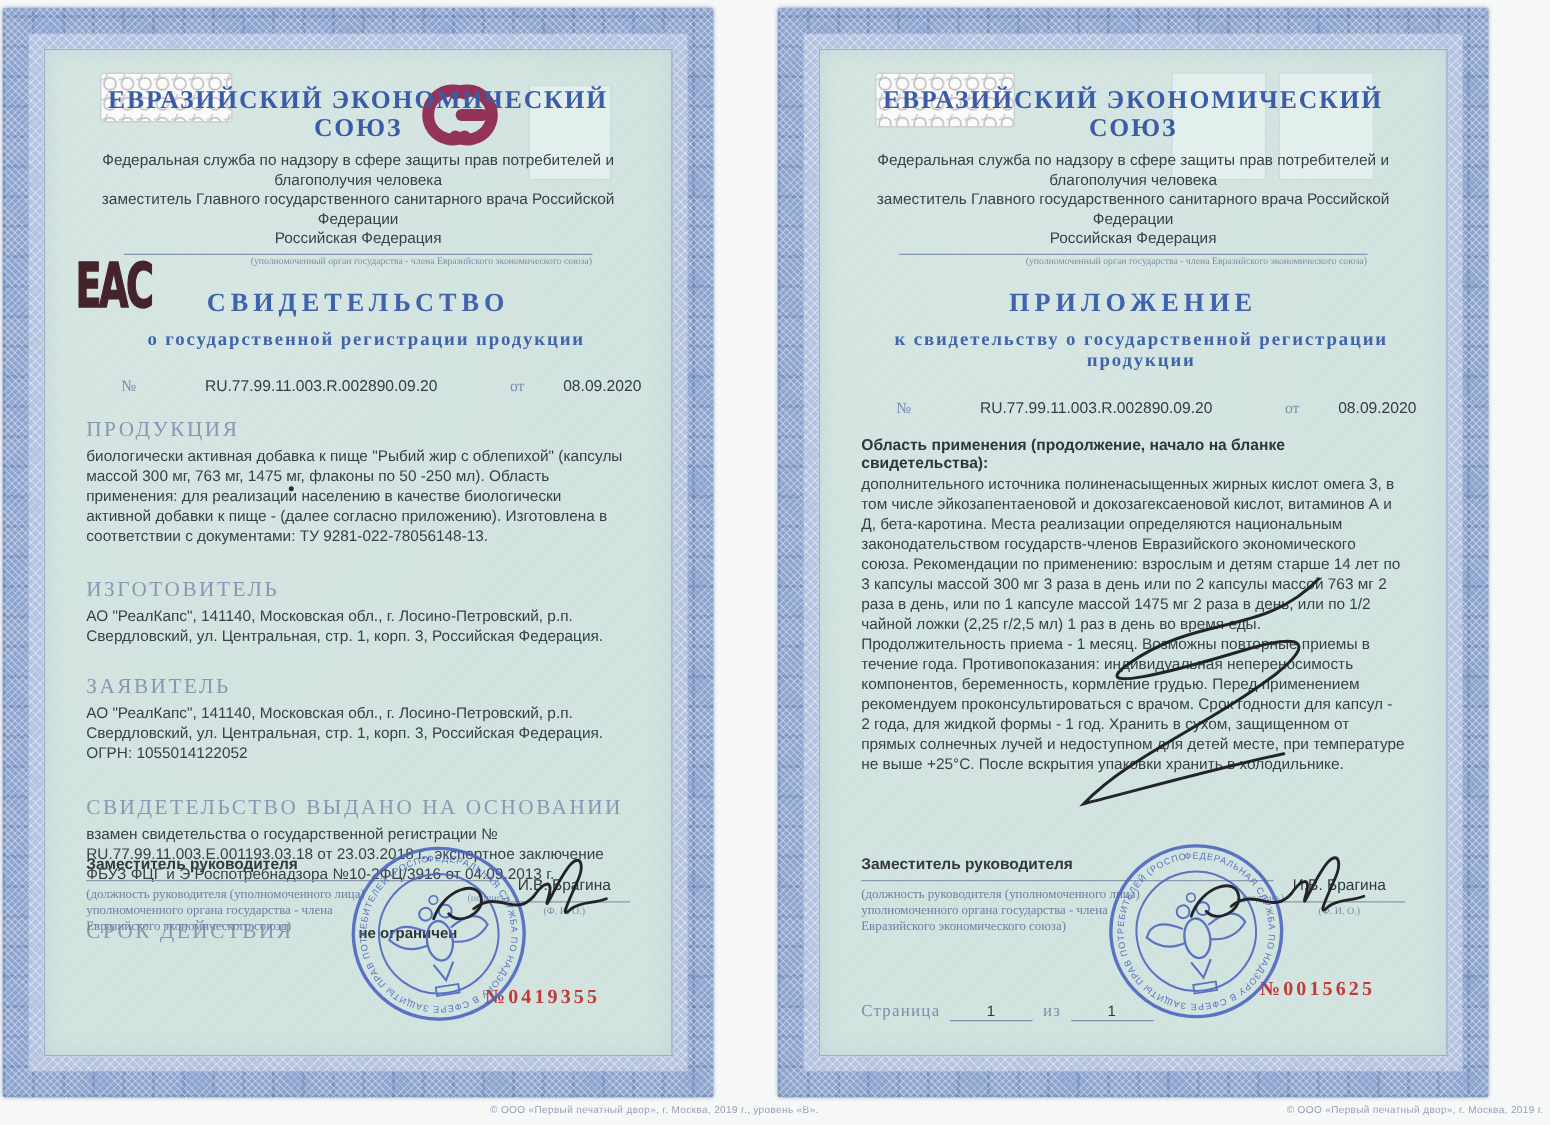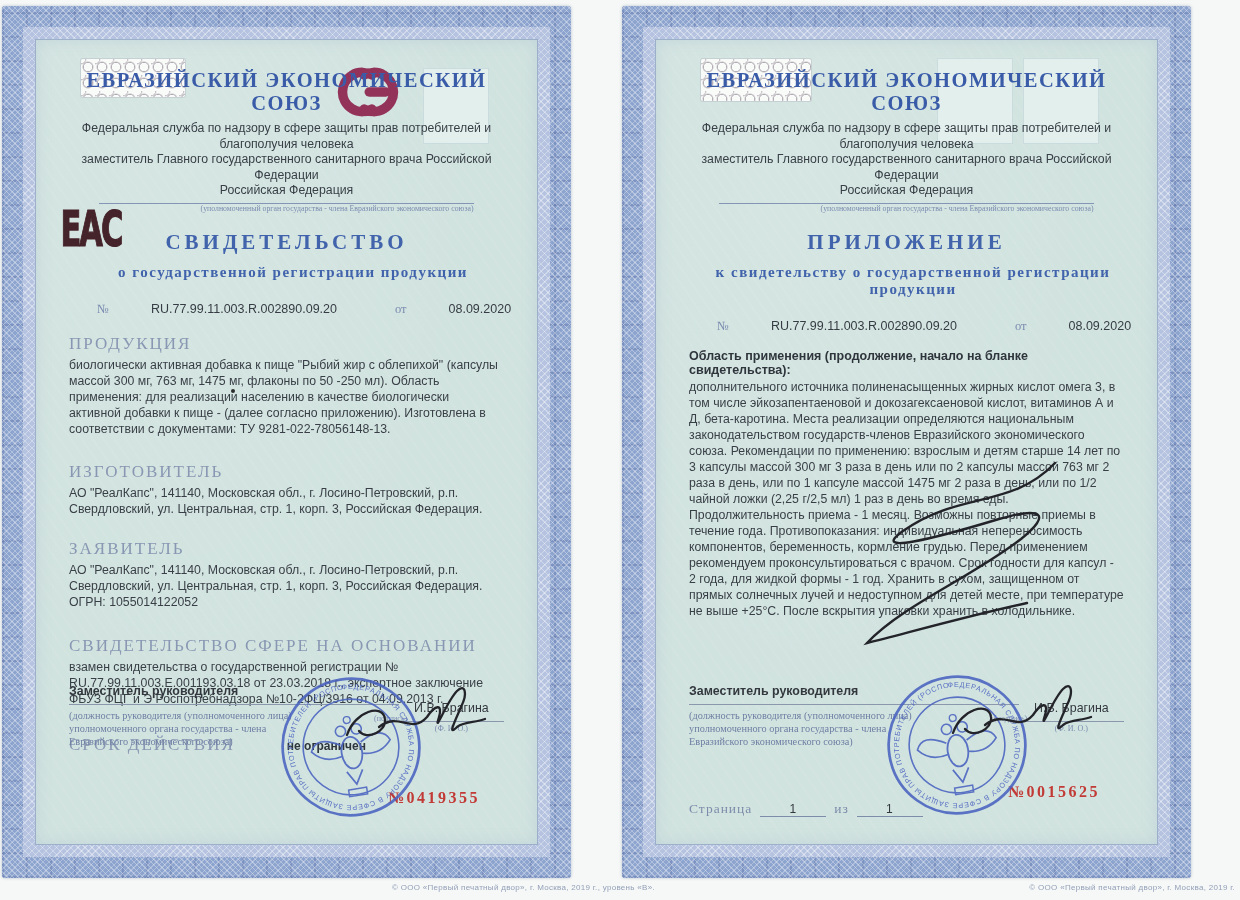--- a/index.html
+++ b/index.html
@@ -69,23 +69,23 @@
     font-family:"Liberation Serif",serif;font-weight:bold;font-size:21px;
     color:#4063ac;letter-spacing:4px;
   }
   .doc-subtitle{
     text-align:center;margin-top:9px;
     font-family:"Liberation Serif",serif;font-weight:bold;font-size:15px;
     color:#4063ac;letter-spacing:1.5px;margin-left:13px;
   }
   .num-row{display:flex;align-items:baseline;margin-top:21px;padding-left:28px;font-size:12.5px;color:#363c44;}
   .num-row .lbl{font-family:"Liberation Serif",serif;color:#7b8bb0;}
-  .num-row .val{margin-left:42px;}
+  .num-row .val{margin-left:55px;}
   .num-row .from{margin-left:58px;}
-  .num-row .date{margin-left:42px;}
+  .num-row .date{margin-left:31px;}
   .num-row .yr{margin-left:30px;}
 
   
   .sec-h{
     font-family:"Liberation Serif",serif;font-size:17px;color:#8997b3;letter-spacing:2px;
   }
   .sec-b{font-size:12.3px;color:#393f47;line-height:1.3;margin-top:4px;max-width:508px;}
   .mt1{margin-top:17px;} .mt2{margin-top:24px;} .mt3{margin-top:21px;}
   .mt4{margin-top:27px;} .mt5{margin-top:25px;} .mt6{margin-top:27px;}
   .validity{display:flex;align-items:baseline;}
@@ -176,21 +176,21 @@
         <div class="sec-b">АО "РеалКапс", 141140, Московская обл., г. Лосино-Петровский, р.п. Свердловский, ул. Центральная, стр. 1, корп. 3, Российская Федерация.</div>
       </div>
 
       <div class="mt3">
         <div class="sec-h">ЗАЯВИТЕЛЬ</div>
         <div class="sec-b">АО "РеалКапс", 141140, Московская обл., г. Лосино-Петровский, р.п. Свердловский, ул. Центральная, стр. 1, корп. 3, Российская Федерация. ОГРН: 1055014122052</div>
       </div>
 
 
       <div class="mt5">
-        <div class="sec-h">СВИДЕТЕЛЬСТВО СФЕРЕ НА ОСНОВАНИИ</div>
+        <div class="sec-h">СВИДЕТЕЛЬСТВО ВЫДАНО НА ОСНОВАНИИ</div>
         <div class="sec-b">взамен свидетельства о государственной регистрации № RU.77.99.11.003.Е.001193.03.18 от 23.03.2018 г., экспертное заключение ФБУЗ ФЦГ и Э Роспотребнадзора №10-2ФЦ/3916 от 04.09.2013 г.</div>
       </div>
 
       <div class="mt6 validity">
         <div class="sec-h">СРОК ДЕЙСТВИЯ</div>
         <div class="v">не ограничен</div>
       </div>
     </div>
 
     <div class="dot-artifact"></div>

